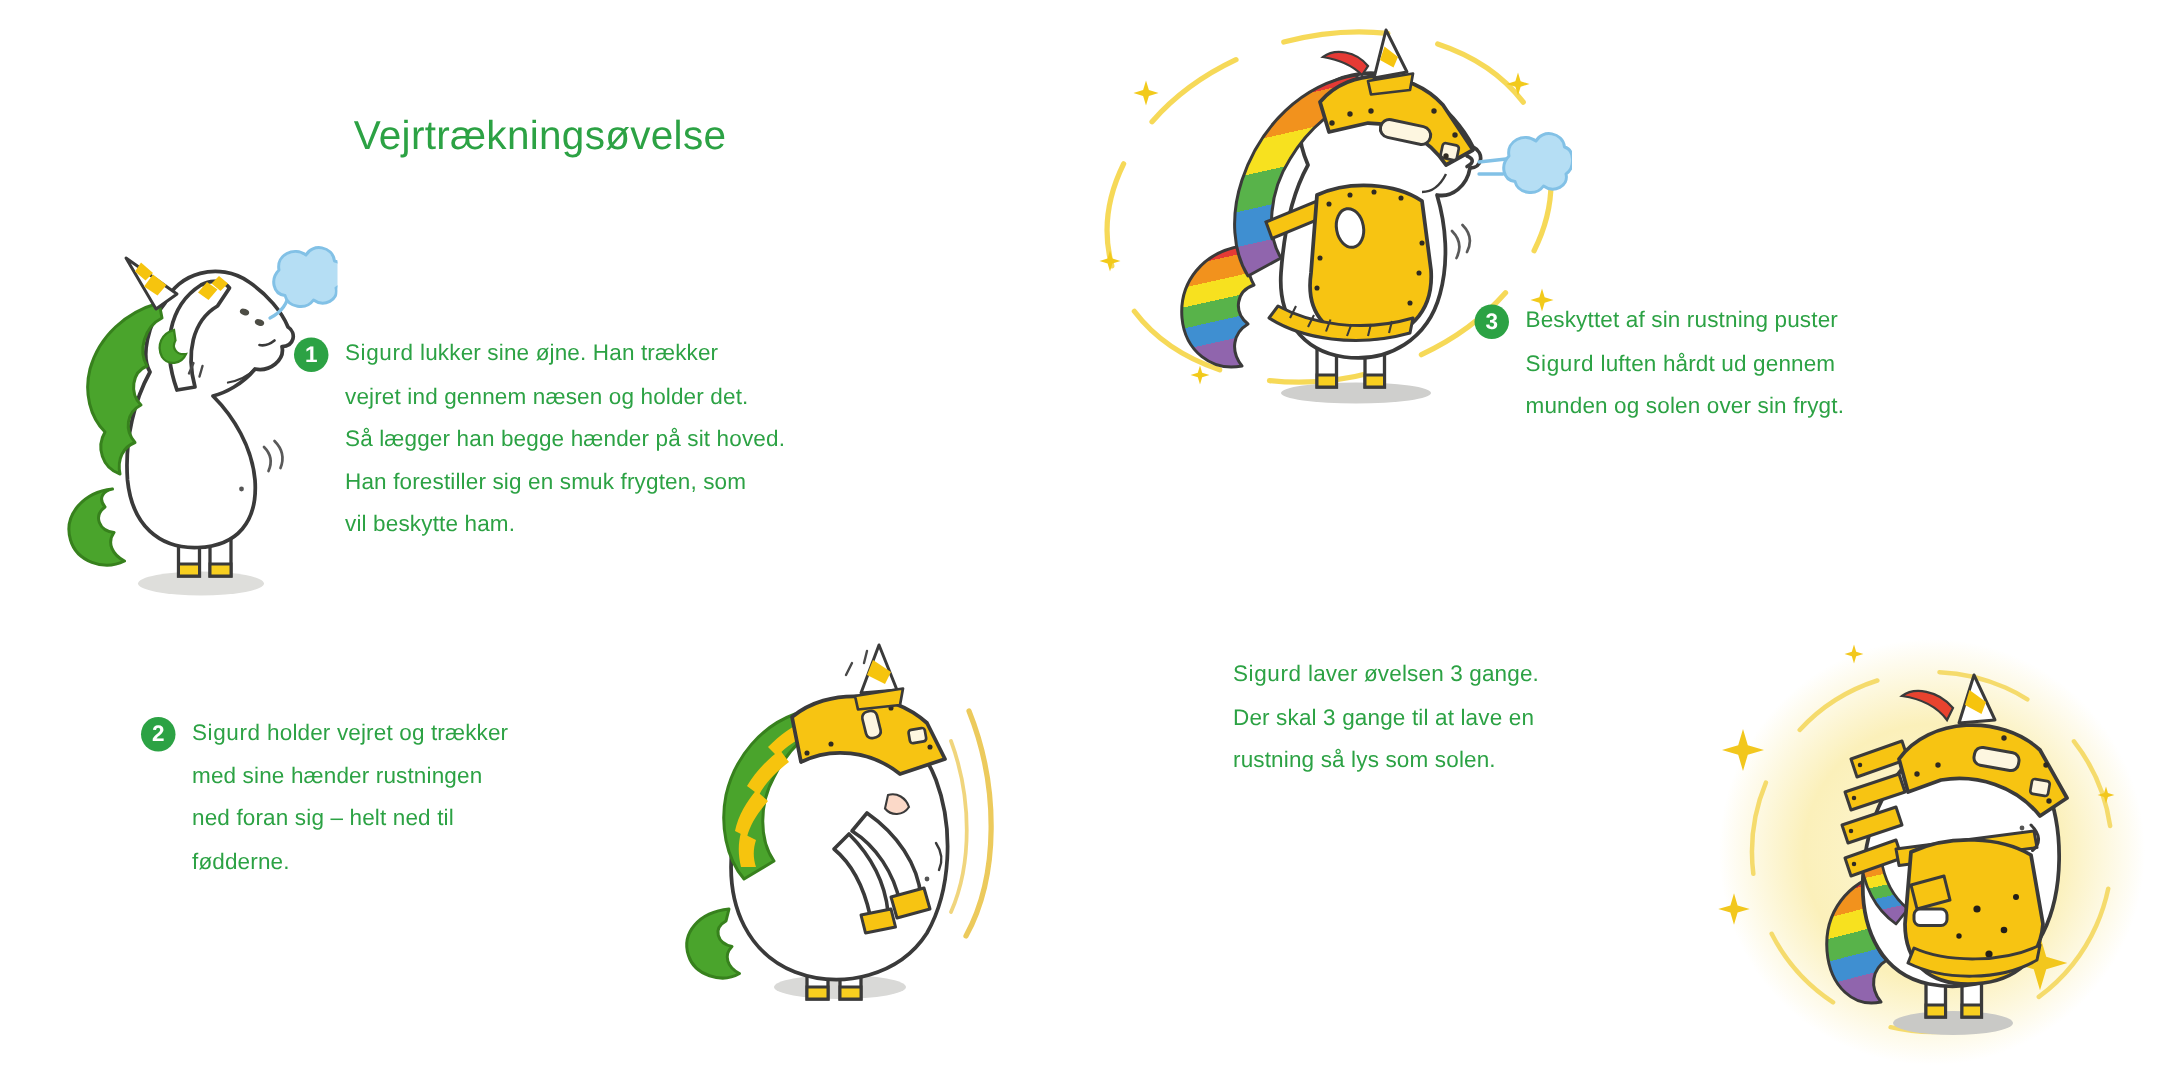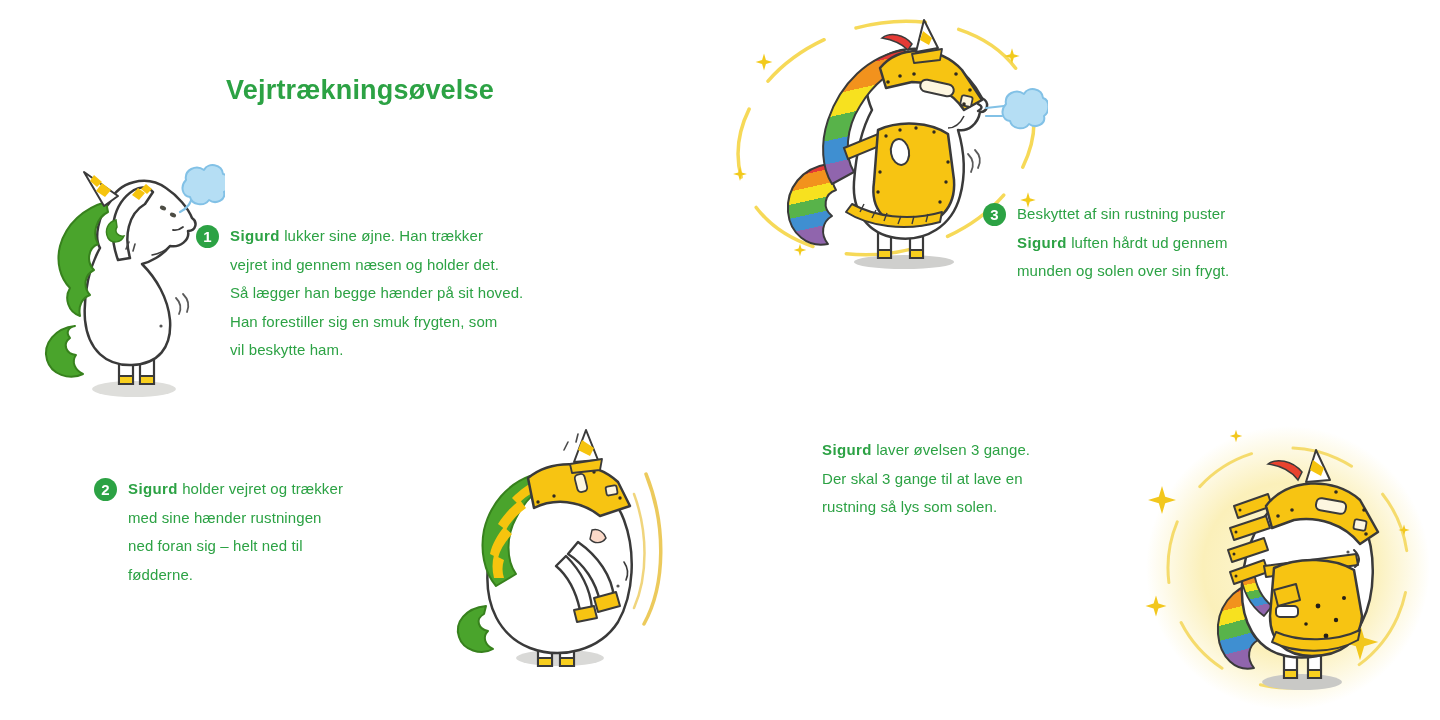--- a/index.html
+++ b/index.html
@@ -2,34 +2,34 @@
 <html><head>
 <meta charset="utf-8">
 <style>
   html,body { margin:0; padding:0; background:#888; }
   .page {
     position:relative; width:1440px; height:720px; background:#ffffff;
     font-family:"Liberation Sans", sans-serif; overflow:hidden; margin:0 auto;
   }
   .title {
     position:absolute; left:130px; top:74px; width:460px;
-    text-align:center; color:#2ca244; font-weight:700;
+    text-align:center; color:#2ca244; font-weight:400;
     font-size:27px; line-height:32px; letter-spacing:0.2px;
   }
   .step { position:absolute; display:flex; align-items:flex-start; gap:11px; }
   .badge {
     flex:0 0 auto; width:23px; height:23px; margin-top:3px; border-radius:50%;
     background:#2ca244; color:#ffffff; font-weight:700; font-size:15px;
     display:flex; align-items:center; justify-content:center;
   }
   .steptext, .notetext {
     margin:0; white-space:pre-line; color:#2ca244;
     font-size:15px; line-height:28.5px; letter-spacing:0.1px;
   }
-  .sigurd { font-weight:700; letter-spacing:0.4px; }
+  .sigurd { font-weight:400; letter-spacing:0.4px; }
   .note { position:absolute; }
   .illo { position:absolute; }
 </style>
 </head>
 <body>
 
 <div class="page">
 
   <div class="title">
     <div>Vejrtrækningsøvelse</div>

